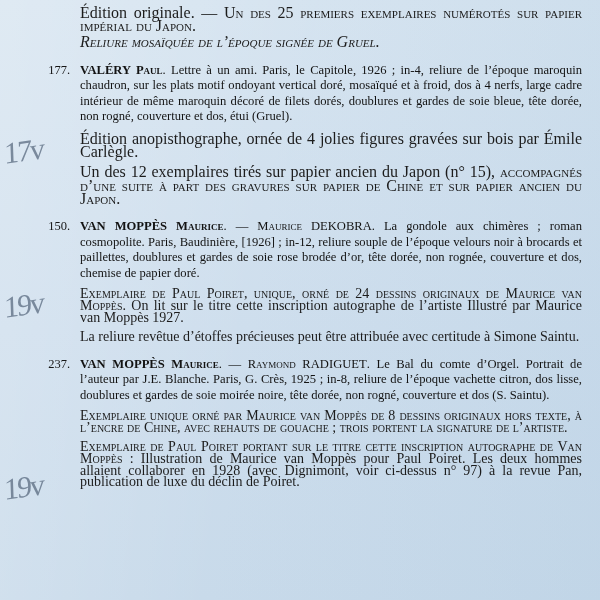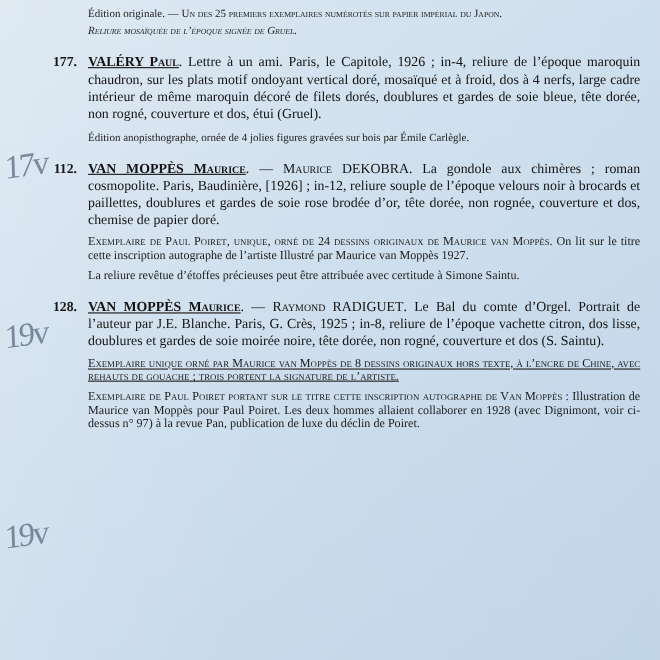--- a/index.html
+++ b/index.html
@@ -36,52 +36,51 @@
     align-items: flex-start;
     margin-top: 14px;
   }
   .entry-num {
     width: 40px;
     flex: 0 0 40px;
     text-align: right;
     padding-right: 10px;
     font-size: 12.5px;
     line-height: 15.5px;
-    font-weight: bold;
+    font-weight: normal;
     color: #161616;
   }
   .entry-body {
     flex: 1 1 auto;
   }
   .main-par {
     font-size: 12.6px;
     line-height: 15.6px;
     text-align: justify;
     margin: 0;
     color: #131313;
   }
   .note {
-    font-size: 10px;
+    font-size: 16px;
     line-height: 13.2px;
     text-align: justify;
     margin: 7px 0 0 0;
     color: #1c1c1c;
   }
   .note.small {
-    font-size: 11px;
+    font-size: 14px;
     line-height: 11.8px;
   }
   .sc {
     font-variant: small-caps;
   }
   .it {
   }
   .b {
     font-weight: bold;
-    text-decoration: underline;
   }
   .top-block {
     margin-left: 50px;
   }
   .top-block .note {
     margin-top: 0;
   }
   .top-block .note + .note {
     margin-top: 3px;
     font-style: italic;
@@ -120,45 +119,48 @@
 
   <div class="entry">
     <div class="entry-num">177.</div>
     <div class="entry-body">
       <p class="main-par">
         <span class="sc b">VALÉRY Paul</span><span>. Lettre à un ami. </span><span class="it">Paris, le Capitole</span><span>, 1926 ; in-4, reliure de l’époque maroquin chaudron, sur les plats motif ondoyant vertical doré, mosaïqué et à froid, dos à 4 nerfs, large cadre intérieur de même maroquin décoré de filets dorés, doublures et gardes de soie bleue, tête dorée, non rogné, couverture et dos, étui </span><span class="it">(Gruel)</span><span>.</span>
       </p>
       <p class="note">
         <span>Édition anopisthographe, ornée de 4 jolies figures gravées sur bois par Émile Carlègle.</span>
       </p>
+      <p class="note">
+        <span>Un des 12 exemplaires tirés sur papier ancien du Japon (n° 15), </span><span class="sc">accompagnés d’une suite à part des gravures sur papier de Chine et sur papier ancien du Japon.</span>
+      </p>
     </div>
   </div>
 
   <div class="entry">
-    <div class="entry-num">112.</div>
+    <div class="entry-num">150.</div>
     <div class="entry-body">
       <p class="main-par">
         <span class="sc b">VAN MOPPÈS Maurice</span><span>. — </span><span class="sc">Maurice DEKOBRA</span><span>. La gondole aux chimères ; roman cosmopolite. </span><span class="it">Paris, Baudinière</span><span>, [1926] ; in-12, reliure souple de l’époque velours noir à brocards et paillettes, doublures et gardes de soie rose brodée d’or, tête dorée, non rognée, couverture et dos, chemise de papier doré.</span>
       </p>
       <p class="note small">
         <span class="sc">Exemplaire de Paul Poiret, unique, orné de 24 dessins originaux de Maurice van Moppès. </span><span>On lit sur le titre cette inscription autographe de l’artiste </span><span class="it">Illustré par Maurice van Moppès 1927.</span>
       </p>
       <p class="note small">
         <span>La reliure revêtue d’étoffes précieuses peut être attribuée avec certitude à Simone Saintu.</span>
       </p>
     </div>
   </div>
 
   <div class="entry">
-    <div class="entry-num">128.</div>
+    <div class="entry-num">237.</div>
     <div class="entry-body">
       <p class="main-par">
         <span class="sc b">VAN MOPPÈS Maurice</span><span>. — </span><span class="sc">Raymond RADIGUET</span><span>. Le Bal du comte d’Orgel. Portrait de l’auteur par J.E. Blanche. </span><span class="it">Paris, G. Crès</span><span>, 1925 ; in-8, reliure de l’époque vachette citron, dos lisse, doublures et gardes de soie moirée noire, tête dorée, non rogné, couverture et dos </span><span class="it">(S. Saintu)</span><span>.</span>
       </p>
-      <p class="note small" style="text-decoration:underline;">
+      <p class="note small" style="">
         <span class="sc">Exemplaire unique orné par Maurice van Moppès de 8 dessins originaux hors texte, à l’encre de Chine, avec rehauts de gouache ; trois portent la signature de l’artiste.</span>
       </p>
       <p class="note small">
         <span class="sc">Exemplaire de Paul Poiret portant sur le titre cette inscription autographe de Van Moppès : </span><span class="it">Illustration de Maurice van Moppès pour Paul Poiret. </span><span>Les deux hommes allaient collaborer en 1928 </span><span class="it">(avec Dignimont, voir ci-dessus n° 97)</span><span> à la revue </span><span class="it">Pan,</span><span> publication de luxe du déclin de Poiret.</span>
       </p>
     </div>
   </div>
 
 </div>
 

